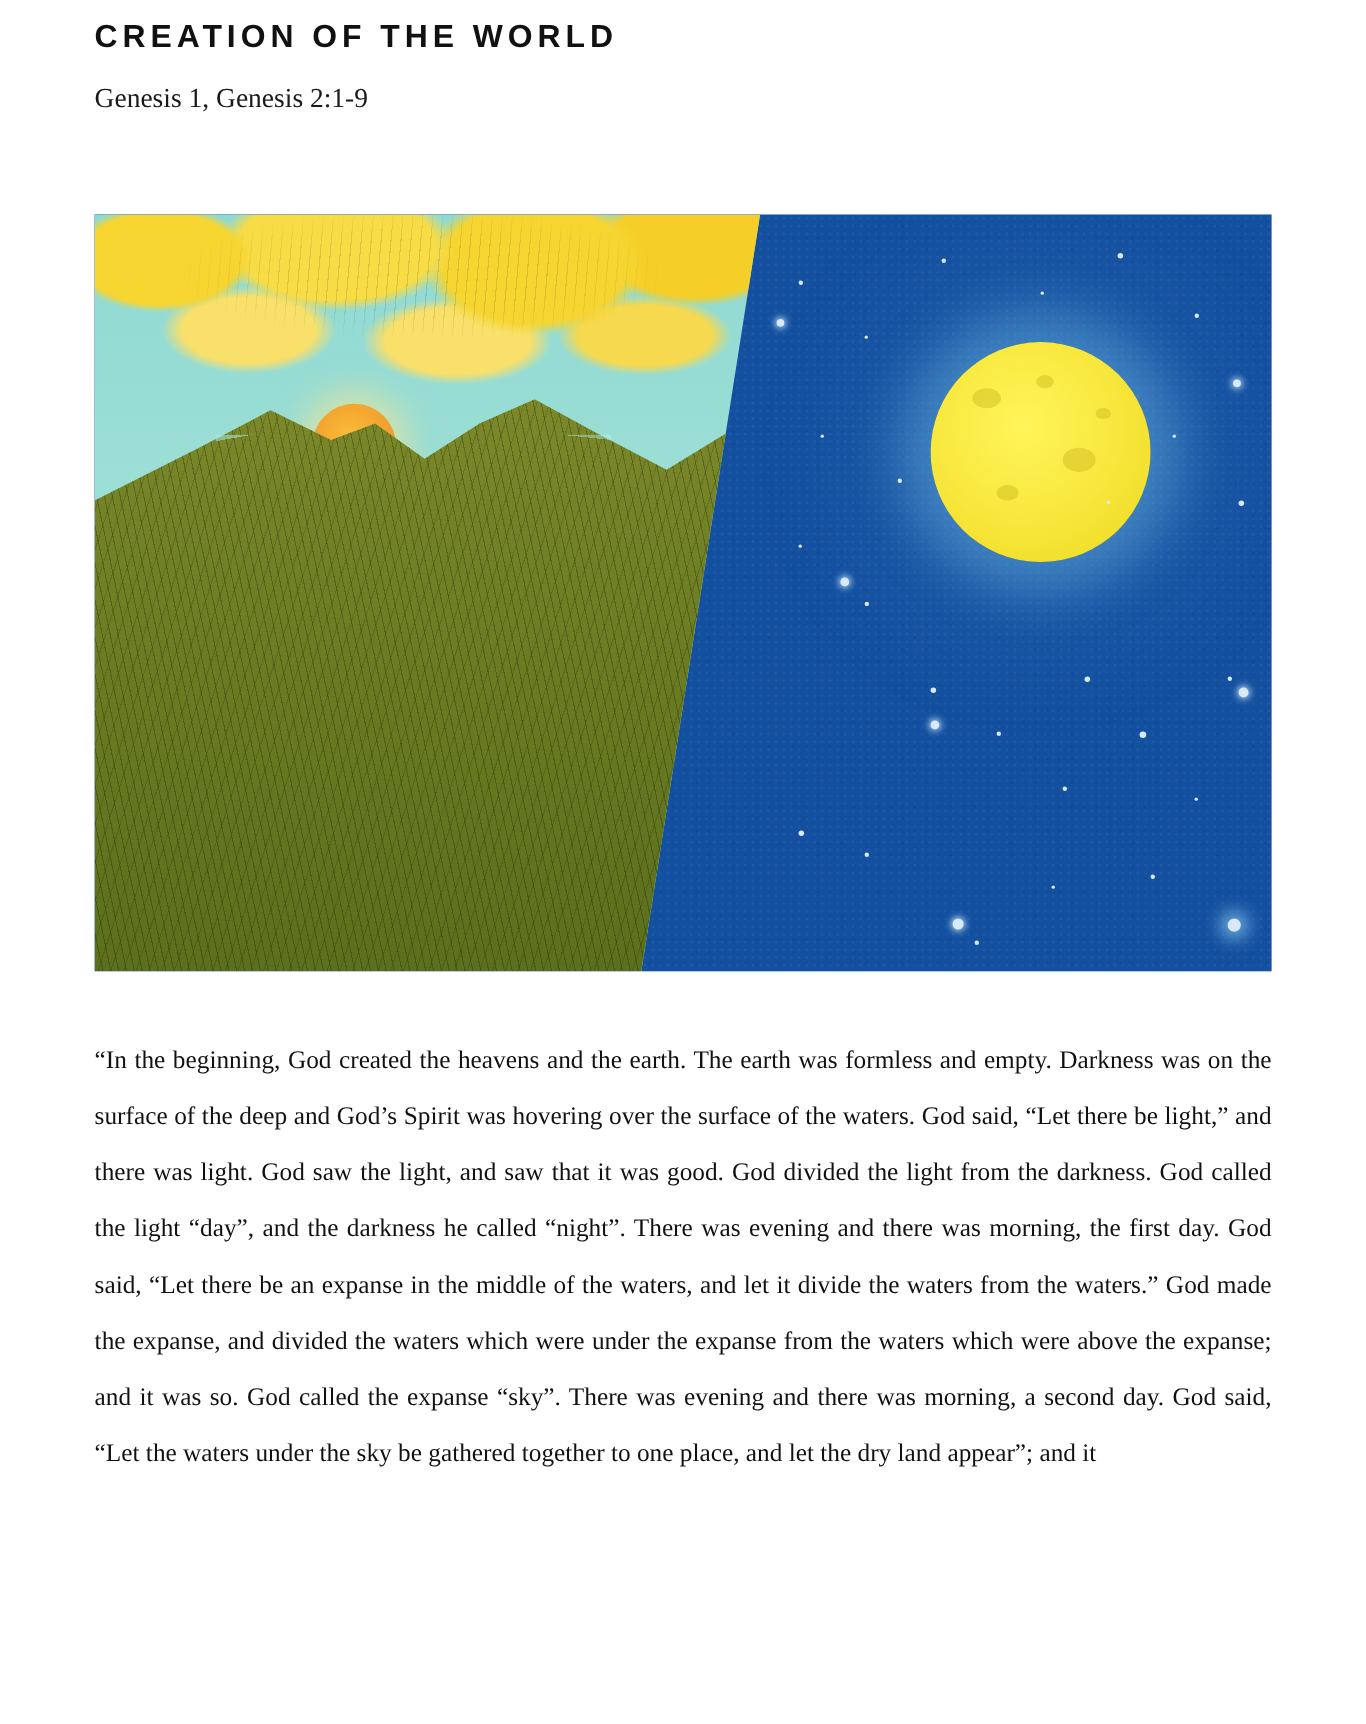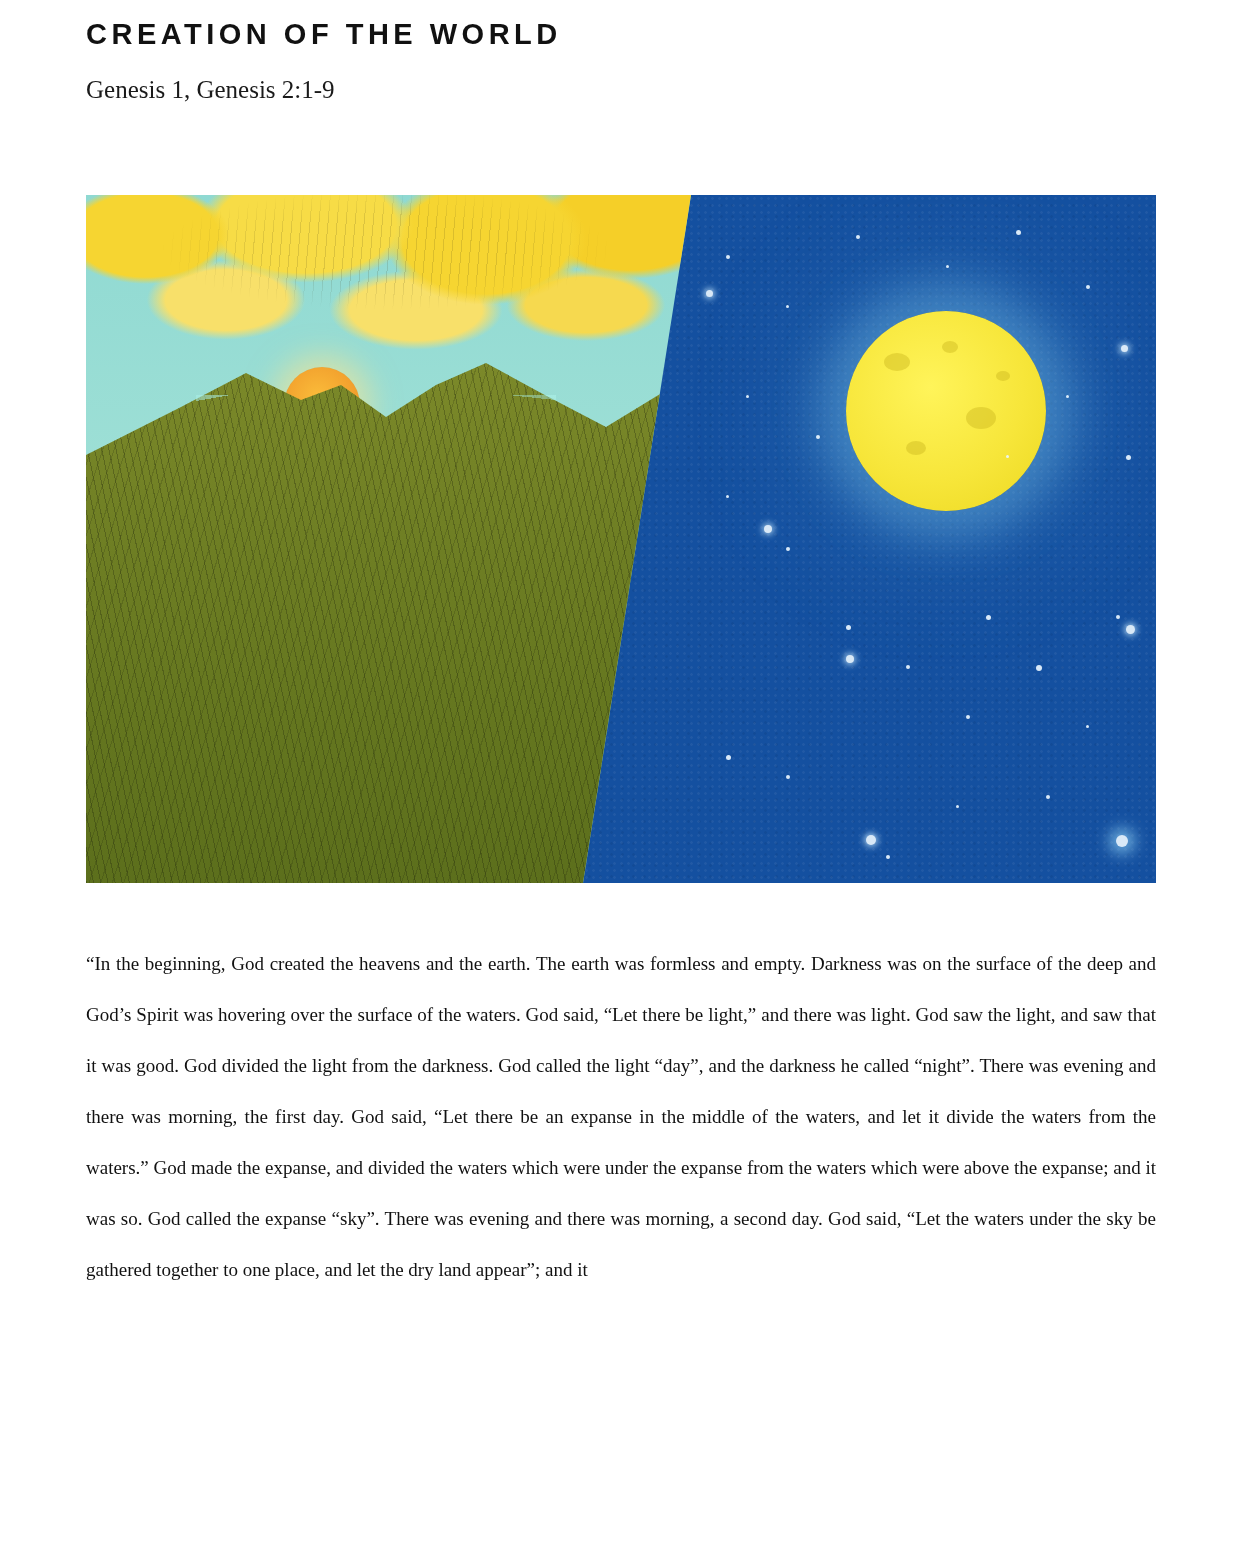--- a/index.html
+++ b/index.html
@@ -169,21 +169,21 @@
     pointer-events: none;
   }
 
   
   .body-text {
     position: absolute;
     left: 86px;
     top: 938px;
     width: 1070px;
     font-family: "Liberation Serif", serif;
-    font-size: 19px;
+    font-size: 23px;
     line-height: 51px;
     text-align: justify;
     color: #111111;
   }
 </style>
 </head>
 <body>
 
 <div class="page">
 

